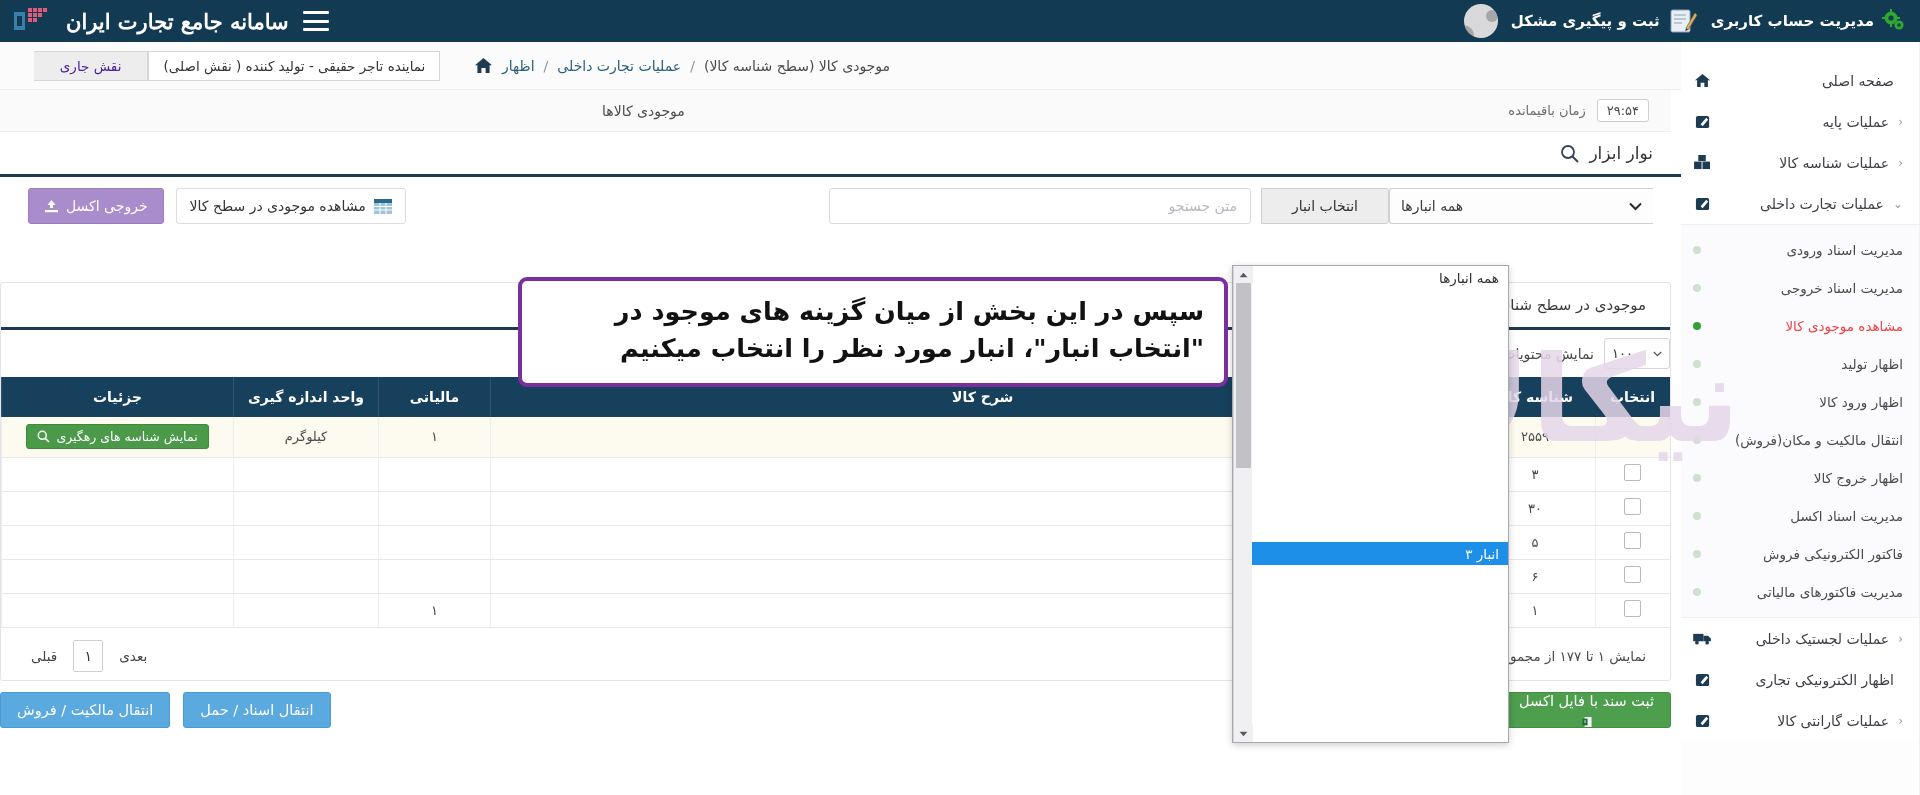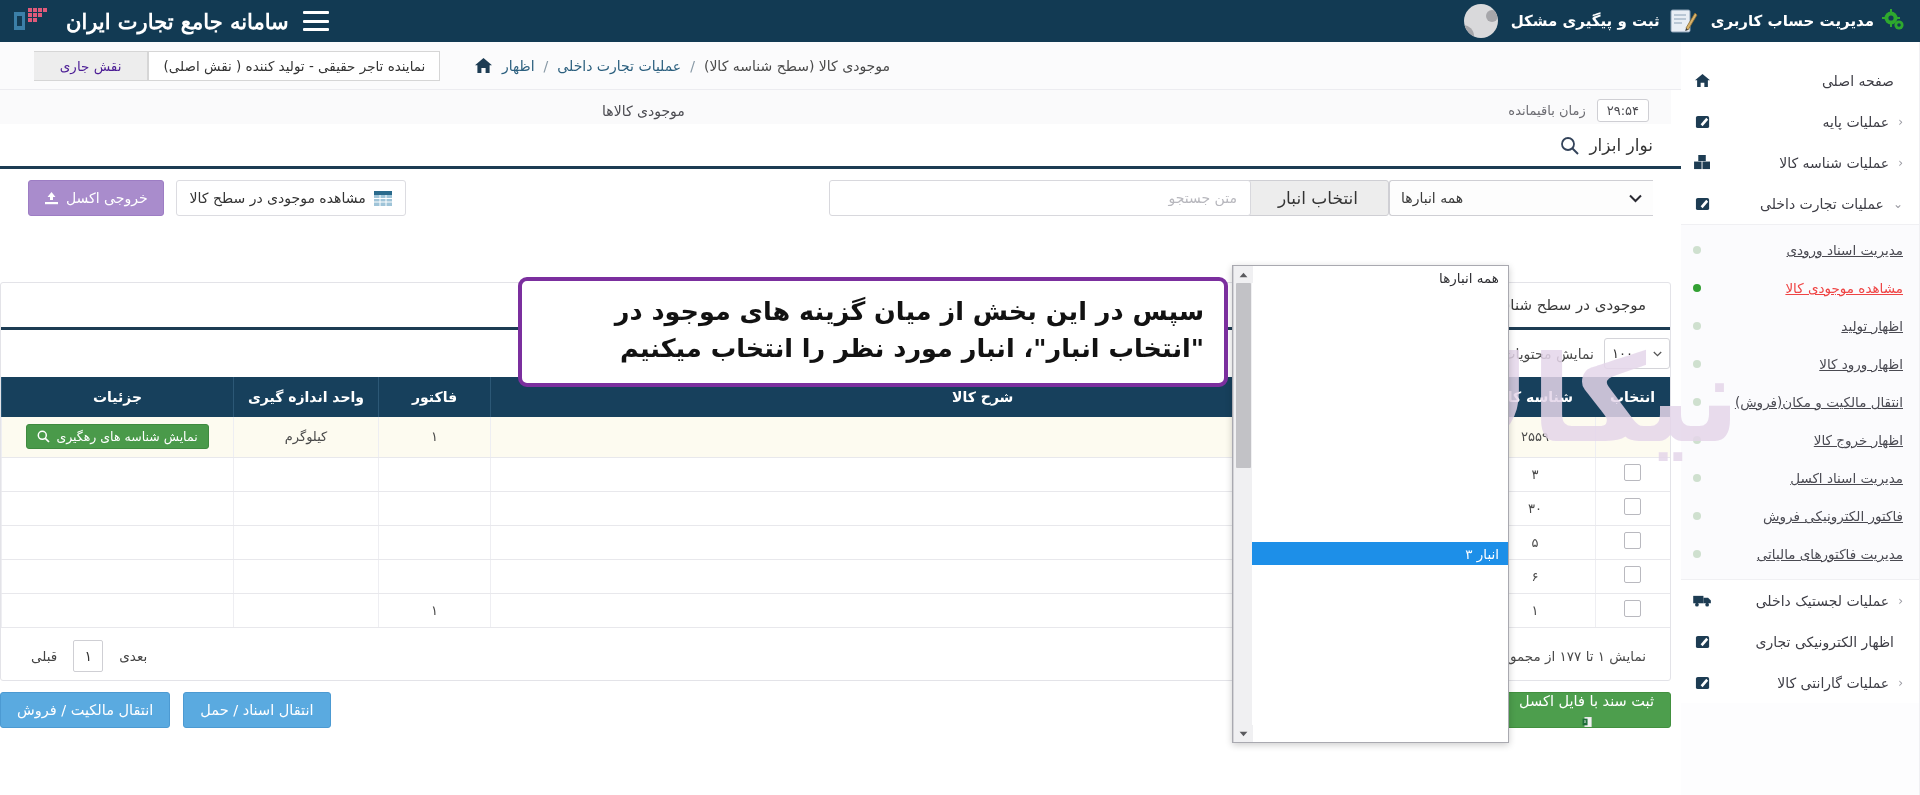--- a/index.html
+++ b/index.html
@@ -80,21 +80,21 @@
   .time-badge {
     border:1px solid #cfcfd4; background:#fff; border-radius:3px;
     font-size:13px; color:#4b4b50; padding:3px 9px; min-width:48px; text-align:center;
   }
   .page-title-sm {
     margin-left:546px; margin-right:auto; font-size:14px; color:#4c4c52;
   }
 
   
   .panel {
-    position:absolute; top:124px; left:0; width:1681px;
+    position:absolute; top:132px; left:0; width:1681px;
     background:#fff;
   }
   .toolbar-head {
     height:45px; display:flex; align-items:center;
     border-bottom:3px solid #1d3c53; padding:0 28px;
     justify-content:flex-start;
   }
   .toolbar-head .tt {
     margin-left:auto; display:flex; align-items:center; gap:10px;
     font-size:17px; color:#333; font-weight:500;
@@ -105,21 +105,21 @@
     height:62px; display:flex; align-items:center; padding:0 0 0 0;
     gap:0; position:relative;
   }
 
   
   .sel-group {
     position:absolute; right:28px; top:11px; display:flex; height:36px;
   }
   .sel-label {
     background:#ededed; border:1px solid #cfcfd4;
-    font-size:17px; color:#333; display:flex; align-items:center;
+    font-size:14px; color:#333; display:flex; align-items:center;
     padding:0 30px; border-radius:0 3px 3px 0;text-align:right;
   }
   .sel-box {
     width:264px; background:#fdfdfd; border:1px solid #cfcfd4; border-right:none;
     display:flex; align-items:center; justify-content:space-between;
     padding:0 11px; font-size:14px; color:#3a3a3a; border-radius:3px 0 0 3px;
     cursor:pointer;
   }
   .chev { width:13px; height:9px; }
 
@@ -278,21 +278,21 @@
     background:#fbfbfd; border-top:1px solid #f0f0f3; border-bottom:1px solid #f0f0f3;
     padding:6px 0;
   }
   .sb-sub .sb-si {
     display:flex; align-items:center; height:38px; padding:0 16px 0 12px;
     font-size:13.5px; color:#4a4a52; cursor:pointer; gap:10px;
   }
   .sb-si .dot { width:8px;height:8px;border-radius:50%;background:#cfe0cf; flex:none;}
   .sb-si.active .dot { background:#33a033; }
   .sb-si.active .lbl2 { color:#ef4444; }
-  .sb-si .lbl2 { flex:1; text-align:right; white-space:nowrap;text-decoration:underline; }
+  .sb-si .lbl2 { flex:1; text-align:right; white-space:nowrap; }
   .sb-bottom { background:#fff; }
 
   
   .watermark {
     position:absolute; right:180px; top:330px; z-index:1;
     font-size:120px; color:#e5d6ea; font-weight:bold; opacity:.85;
     font-family:"DejaVu Sans","Liberation Sans",sans-serif; pointer-events:none;
     white-space:nowrap; letter-spacing:4px;
   }
 </style>
@@ -451,21 +451,21 @@
         <span class="show-label">نمایش محتویات</span>
       </div>
     </div>
 
     <table class="grid">
       <thead>
         <tr>
           <th style="width:75px">انتخاب</th>
           <th style="width:120px">شناسه کالا</th>
           <th>شرح کالا</th>
-          <th style="width:112px">فاکتور</th>
+          <th style="width:112px">مالیاتی</th>
           <th style="width:145px">واحد اندازه گیری</th>
           <th style="width:232px">جزئیات</th>
         </tr>
       </thead>
       <tbody>
         <tr class="first">
           <td></td>
           <td>۲۵۵۹</td>
           <td></td>
           <td>۱</td>
@@ -634,20 +634,24 @@
           </svg>
         </span>
       </div>
     </div>
 
     <div class="sb-sub">
       <div class="sb-si">
         <span class="lbl2">مدیریت اسناد ورودی</span>
         <span class="dot"></span>
       </div>
+      <div class="sb-si">
+        <span class="lbl2">مدیریت اسناد خروجی</span>
+        <span class="dot"></span>
+      </div>
       <div class="sb-si active">
         <span class="lbl2">مشاهده موجودی کالا</span>
         <span class="dot"></span>
       </div>
       <div class="sb-si">
         <span class="lbl2">اظهار تولید</span>
         <span class="dot"></span>
       </div>
       <div class="sb-si">
         <span class="lbl2">اظهار ورود کالا</span>

